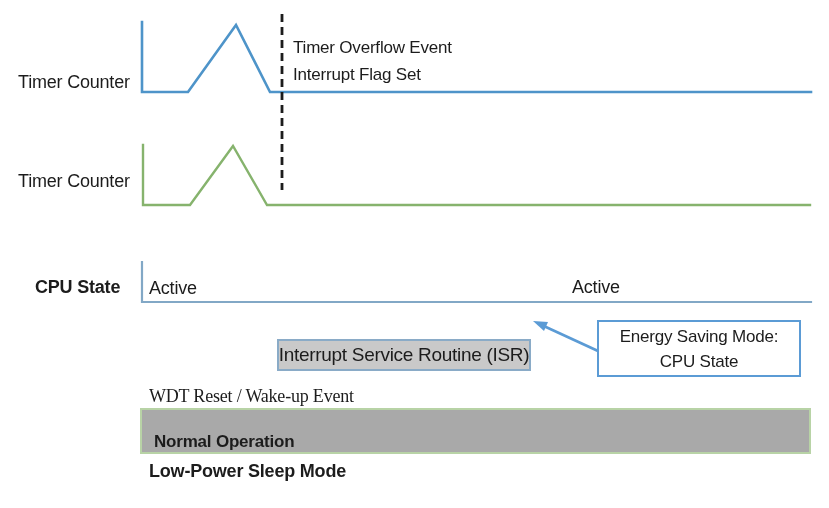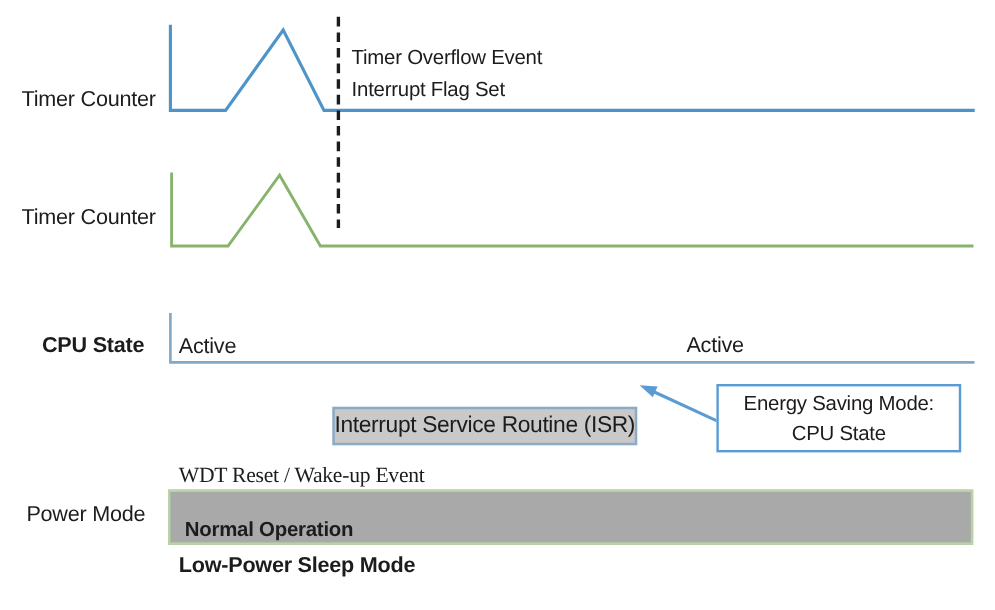--- a/index.html
+++ b/index.html
@@ -142,21 +142,20 @@
     <span>Interrupt Service Routine (ISR)</span>
   </div>
 
   <div class="energy-box">
     <span>Energy Saving Mode:</span>
     <span>CPU State</span>
   </div>
 
   <div class="lbl" style="left:149px; top:386px;font-family:Liberation Serif, serif;">WDT Reset / Wake-up Event</div>
 
-  <div class="lbl" style="left:22px; top:418px;">Power Mode</div>
 
   <div class="normal-bar">
     <span>Normal Operation</span>
   </div>
 
   <div class="lbl" style="left:149px; top:461px;font-weight:bold;">Low-Power Sleep Mode</div>
 
 </div>
 
 </body></html>

